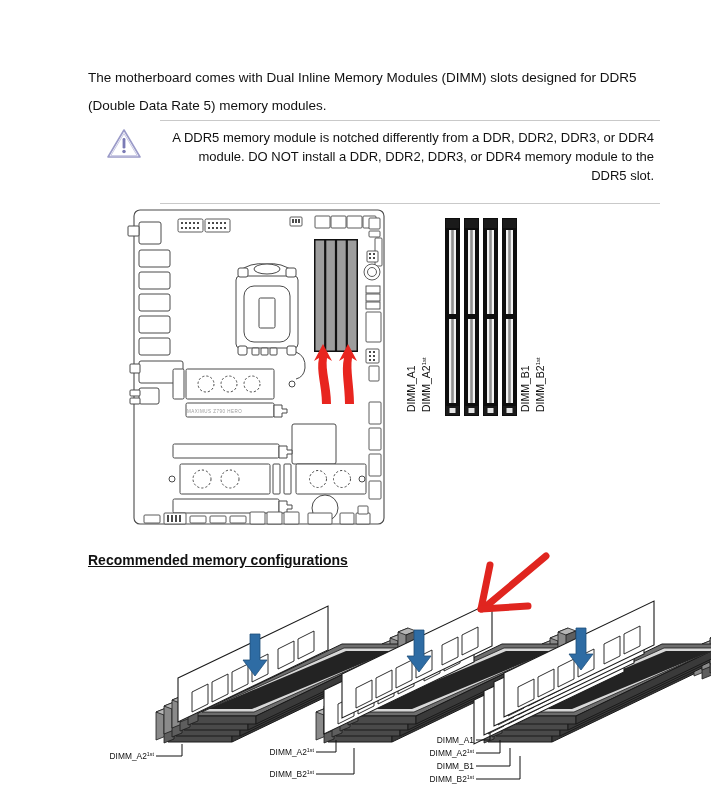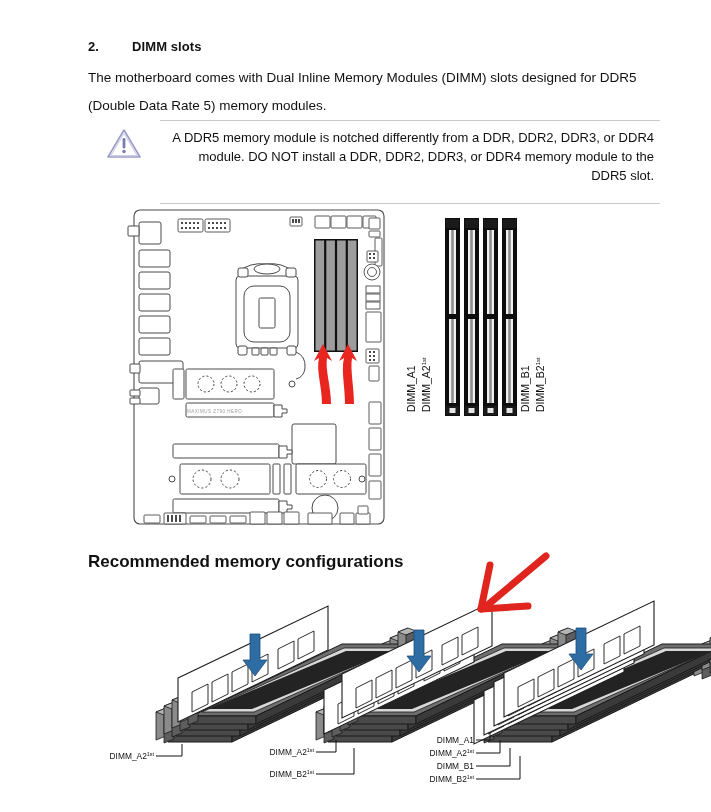--- a/index.html
+++ b/index.html
@@ -28,32 +28,29 @@
     justify-content:center;align-items:flex-start;}
   .note-text{font-size:13px;line-height:19px;padding:7px 6px 9px 0;color:#111;text-align:right;}
   .note-gap{height:9px;}
   .rule-inset{margin-left:72px;width:500px;height:1px;background:#c9c9c9;}
 
   
   .mb-wrap{position:absolute;left:126px;top:206px;width:266px;height:324px;}
   .dimmcol-wrap{position:absolute;left:398px;top:212px;width:150px;height:210px;}
 
   
-  .rec-head{position:absolute;left:88px;top:552px;font-size:17px;font-weight:bold;}
+  .rec-head{position:absolute;left:88px;top:552px;font-size:14px;font-weight:bold;text-decoration:underline;}
   .configs{position:absolute;left:108px;top:592px;width:600px;height:200px;}
   svg{display:block;overflow:visible;}
 </style>
 </head>
 <body>
 
 <div class="page">
 
-  <div class="sec-head">
-    <span class="sec-num">2.</span><span class="sec-title">DIMM slots</span>
-  </div>
 
   <div class="body-copy">The motherboard comes with Dual Inline Memory Modules (DIMM) slots designed for DDR5 (Double Data Rate 5) memory modules.</div>
 
   <div class="note">
     <div class="note-rule" style="margin-left:72px;width:500px;"></div>
     <div class="note-inner">
       <div class="note-icon">
         <svg width="36" height="32" viewBox="0 0 36 32" aria-hidden="true">
           <path d="M18 3 L34 30 L2 30 Z" fill="#ffffff" stroke="#9a9ac8" stroke-width="1.6" stroke-linejoin="round"></path>
           <path d="M18 6.5 L31.2 28.6 L4.8 28.6 Z" fill="none" stroke="#c9c9e4" stroke-width="1"></path>

